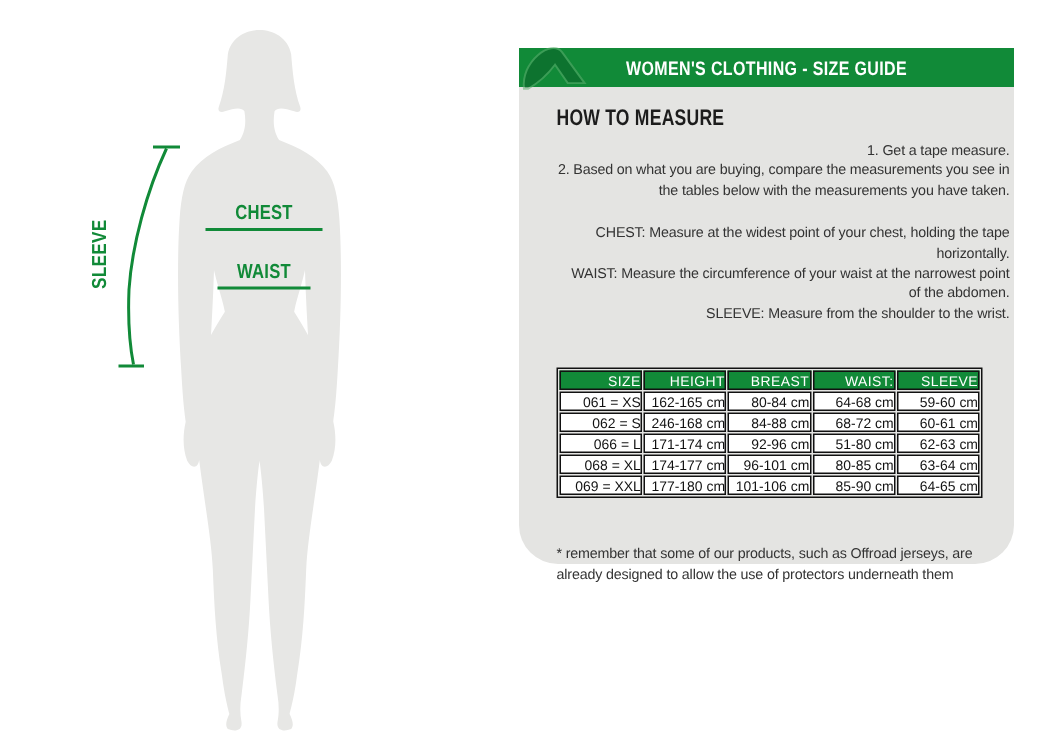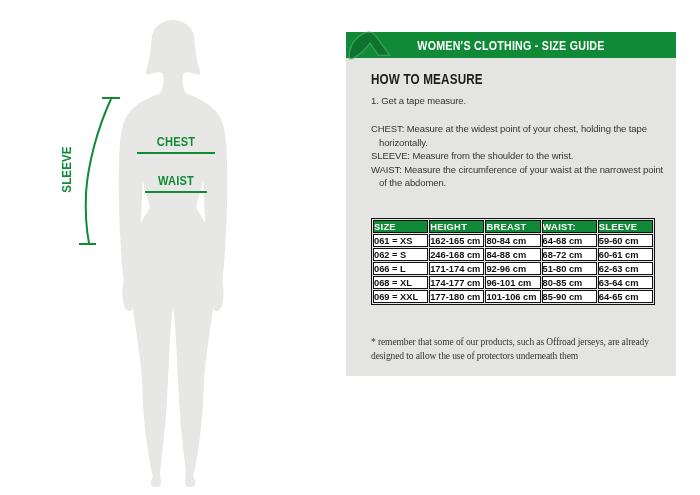--- a/index.html
+++ b/index.html
@@ -14,49 +14,49 @@
     position:absolute; color:#118a38; font-weight:bold; font-size:13.5px;
     letter-spacing:0.2px; text-align:center; white-space:nowrap;
   }
   .chest-label { left:126px; top:134px; width:100px; transform:scaleX(0.82); }
   .waist-label { left:126px; top:173px; width:100px; transform:scaleX(0.82); }
   .sleeve-label{ left:26px;  top:162px; width:80px; transform:rotate(-90deg) scaleX(0.85); }
   .measure-line { position:absolute; height:2px; background:#118a38; }
   .chest-line { left:137px; top:152px; width:78px; }
   .waist-line { left:145px; top:191px; width:62px; }
   
-  .panel { position:absolute; left:346px; top:32px; width:330px; height:344px; background:#e4e4e2; }
+  .panel { position:absolute; left:346px; top:32px; width:330px; height:344px; background:#e4e4e2;border-radius:26px; }
   .bar { position:relative; width:100%; height:26px; background:#118a38; }
   .bar-title {
     position:absolute; left:0; right:0; top:0; height:26px; line-height:27px;
     text-align:center; color:#ffffff; font-weight:bold; font-size:13px;
     letter-spacing:0.3px; transform:scaleX(0.82); white-space:nowrap;
   }
   .logo { position:absolute; left:1px; top:-2px; width:46px; height:32px; }
   .content { position:absolute; left:25px; top:26px; width:302px; color:#333; }
   .content h2 {
     margin:13px 0 7px 0; font-size:15px; line-height:16px; color:#1c1c1c;
     letter-spacing:0.2px; transform:scaleX(0.78); transform-origin:left center;
     white-space:nowrap; font-weight:bold;
   }
   .textblock { font-size:9.5px; line-height:13.4px; letter-spacing:-0.1px; }
-  .textblock .li { padding-left:8px; text-indent:-8px; }
+  .textblock .li { padding-left:8px; text-indent:-8px;text-align:right; }
   .defs { margin-top:15px; }
   table.sizes {
     margin-top:29px; border-collapse:separate; border-spacing:1.2px;
     border:1.5px solid #111; width:284px; table-layout:fixed;
   }
   table.sizes th, table.sizes td {
-    border:1.3px solid #111; text-align:left; font-weight:bold;
+    border:1.3px solid #111; text-align:right; font-weight:normal;
     font-size:9.3px; line-height:10px; height:10px; padding:0.5px 0;
     white-space:nowrap; overflow:hidden;
   }
   table.sizes th { background:#118a38; color:#ffffff; letter-spacing:0.3px; }
   table.sizes td { background:#ffffff; color:#111; }
-  .footnote { margin-top:31px; font-size:9.5px; line-height:13.4px; letter-spacing:-0.1px;font-family:Liberation Serif, serif; }
+  .footnote { margin-top:31px; font-size:9.5px; line-height:13.4px; letter-spacing:-0.1px; }
 </style>
 </head>
 <body>
 
 <div class="canvas">
 
   <svg class="silhouette" viewBox="0 0 140 472" aria-hidden="true">
     <path fill="#e7e7e5" d="
       M70,3
       C79,3 89,8 91,19 C92,31 93,43 97,54 C98,57 96,58 93,57
@@ -107,25 +107,26 @@
     <div class="bar">
       <svg class="logo" viewBox="0 0 48 34" aria-hidden="true">
         <path d="M2,31 C1,22 5,13 12,7 C18,2 25,0 29,5 L45,27 L33,27 L24,14 C18,22 12,27 5,31 Z" fill="#0b6128" opacity="0.55" stroke="#5fae70" stroke-width="1.4"></path>
       </svg>
       <div class="bar-title">WOMEN'S CLOTHING - SIZE GUIDE</div>
     </div>
     <div class="content">
       <h2>HOW TO MEASURE</h2>
       <div class="textblock steps">
           <div class="li">1. Get a tape measure.</div>
+          <div class="li">2. Based on what you are buying, compare the measurements you see in the tables below with the measurements you have taken.</div>
         </div>
       <div class="textblock defs">
           <div class="li">CHEST: Measure at the widest point of your chest, holding the tape horizontally.</div>
+          <div class="li">WAIST: Measure the circumference of your waist at the narrowest point of the abdomen.</div>
           <div class="li">SLEEVE: Measure from the shoulder to the wrist.</div>
-          <div class="li">WAIST: Measure the circumference of your waist at the narrowest point of the abdomen.</div>
         </div>
       <table class="sizes">
           <thead>
             <tr>
               <th>SIZE</th>
               <th>HEIGHT</th>
               <th>BREAST</th>
               <th>WAIST:</th>
               <th>SLEEVE</th>
             </tr>

